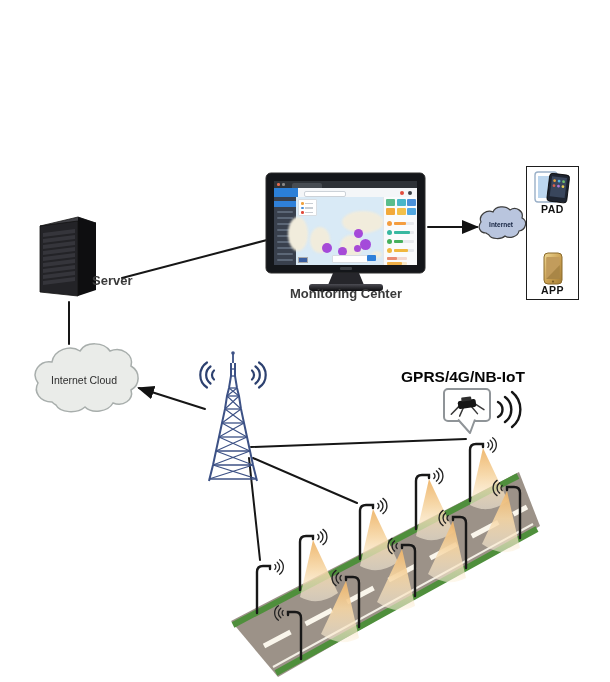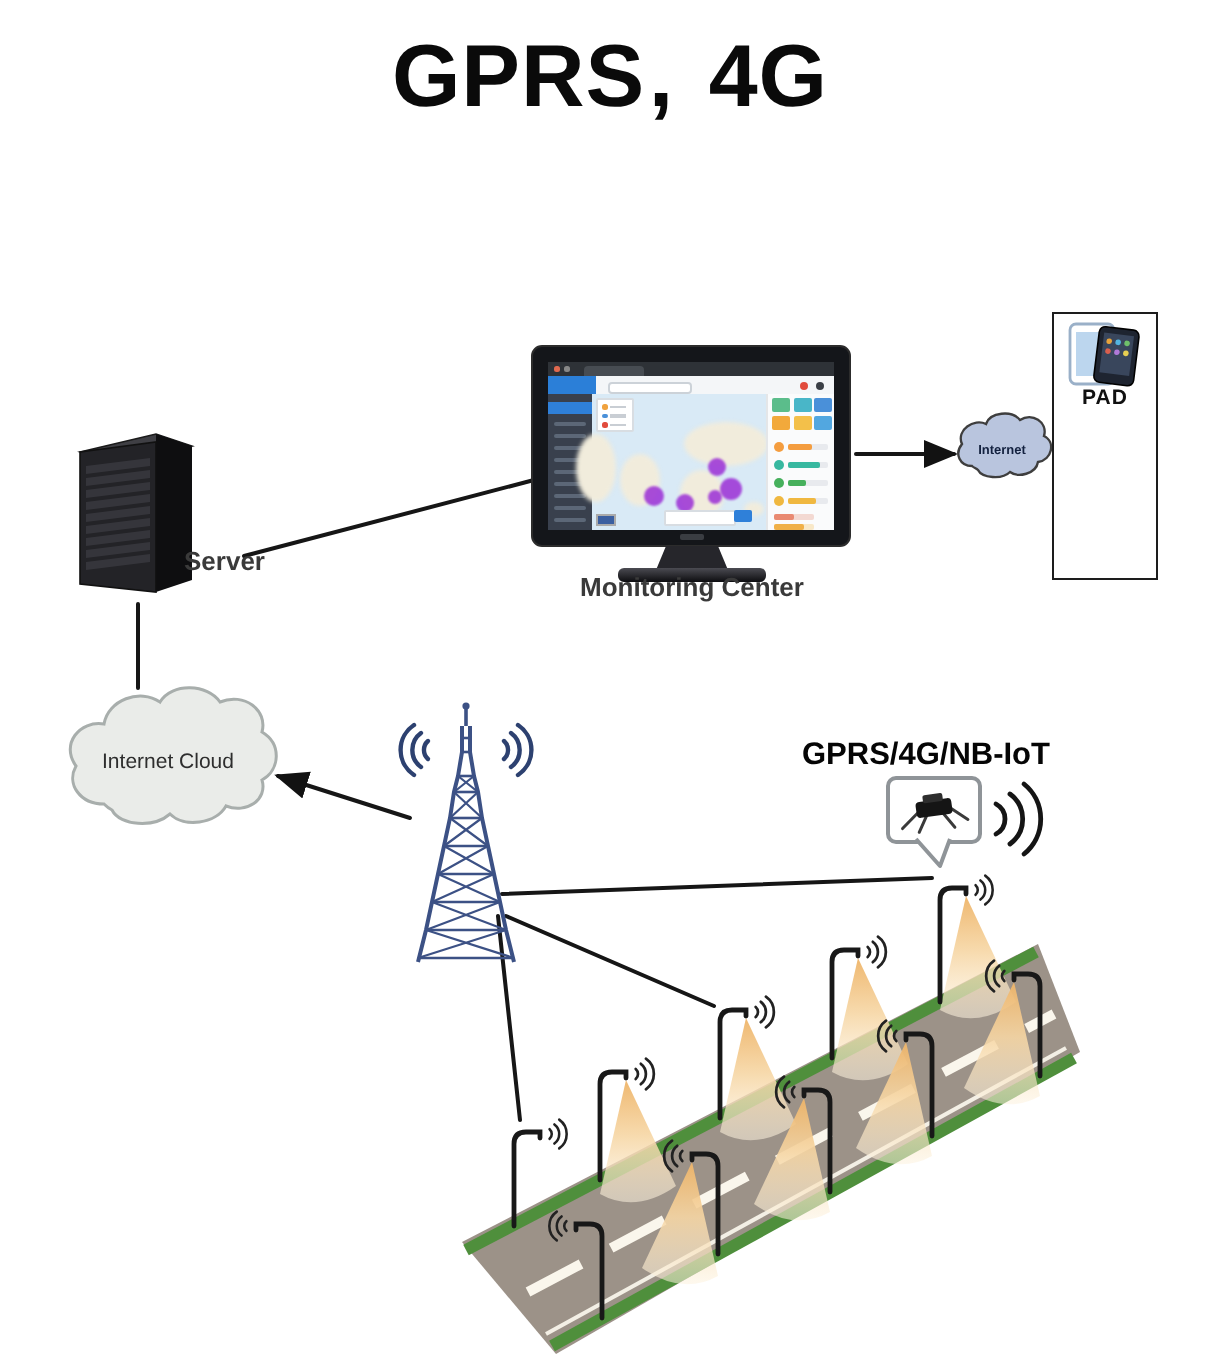--- a/index.html
+++ b/index.html
@@ -40,32 +40,31 @@
   .mapbtn{left:71px;top:58px;width:9px;height:6px;background:#2f80d9;border-radius:1px;}
   .mapflag{left:2px;top:60px;width:8px;height:4px;background:#3b5fa0;border:0.5px solid #aaa;}
   .rpanel{left:109px;top:16px;width:34px;height:68px;background:#fafbfc;border-left:0.5px solid #e4e6e8;}
   .chip{top:2px;width:9px;height:7px;border-radius:1px;}
   .chip2{top:11px;width:9px;height:7px;border-radius:1px;}
   .wicon{width:5px;height:5px;border-radius:50%;left:3px;}
   .wbar{left:10px;width:20px;height:3px;background:#e8eaee;border-radius:1px;}
   .wbar i{position:absolute;left:0;top:0;height:3px;border-radius:1px;display:block;}
 
   
-  .devbox{position:absolute;left:526px;top:156px;width:53px;height:134px;background:#fff;
+  .devbox{position:absolute;left:526px;top:166px;width:53px;height:134px;background:#fff;
           border:1.5px solid #1d1d1d;box-sizing:border-box;display:flex;flex-direction:column;
           align-items:center;justify-content:space-between;padding:3px 0;}
   .devcell{display:flex;flex-direction:column;align-items:center;}
   .devlabel{font-size:10.5px;font-weight:600;color:#111;letter-spacing:.5px;line-height:11px;}
 </style>
 </head>
 <body>
 
 <div class="stage">
 
-<h1 class="title">GPRS<span class="ideo-comma">,</span>4G</h1>
 
 <svg class="diagram" viewBox="0 0 610 682">
   <defs>
     <marker id="arr" markerWidth="10" markerHeight="9" refX="7.5" refY="3.5" orient="auto">
       <path d="M0,0 L8.5,3.5 L0,7 Z" fill="#121212"></path>
     </marker>
     <linearGradient id="coneGrad" x1="0" y1="0" x2="0" y2="1">
       <stop offset="0" stop-color="#eeb468" stop-opacity="0.95"></stop>
       <stop offset="0.45" stop-color="#f6d6a4" stop-opacity="0.9"></stop>
       <stop offset="1" stop-color="#fdf3e0" stop-opacity="0.55"></stop>
@@ -354,15 +353,31 @@
         <circle cx="5.5" cy="7" r="1.4" fill="#e7a33b"></circle>
             <circle cx="10" cy="7" r="1.4" fill="#53b4e0"></circle>
         <circle cx="14.5" cy="7" r="1.4" fill="#6fc06a"></circle>
             <circle cx="5.5" cy="12" r="1.4" fill="#d95f4e"></circle>
         <circle cx="10" cy="12" r="1.4" fill="#b079d8"></circle>
             <circle cx="14.5" cy="12" r="1.4" fill="#e7cf52"></circle>
       </g>
     </svg>
     <span class="devlabel">PAD</span>
   </div>
+  <div class="devcell">
+    <svg width="40" height="33" viewBox="0 0 40 33">
+      <rect x="11" y="1" width="18" height="31" rx="4" fill="url(#g2)" stroke="#8a6b2c" stroke-width="1"></rect>
+      <defs>
+            <linearGradient id="g2" x1="0" y1="0" x2="1" y2="1">
+        <stop offset="0" stop-color="#eed793"></stop>
+              <stop offset="0.55" stop-color="#caa052"></stop>
+              <stop offset="1" stop-color="#a37c33"></stop>
+      </linearGradient>
+          </defs>
+      <rect x="13.2" y="5" width="13.6" height="22" rx="1" fill="#c29c5c"></rect>
+      <path d="M13.2,27 L26.8,13 L26.8,27 Z" fill="#8f6f30" opacity="0.5"></path>
+      <circle cx="20" cy="29.6" r="1.1" fill="#7a5d26"></circle>
+    </svg>
+    <span class="devlabel">APP</span>
+  </div>
 </div>
 
 </div>
 
 </body></html>

